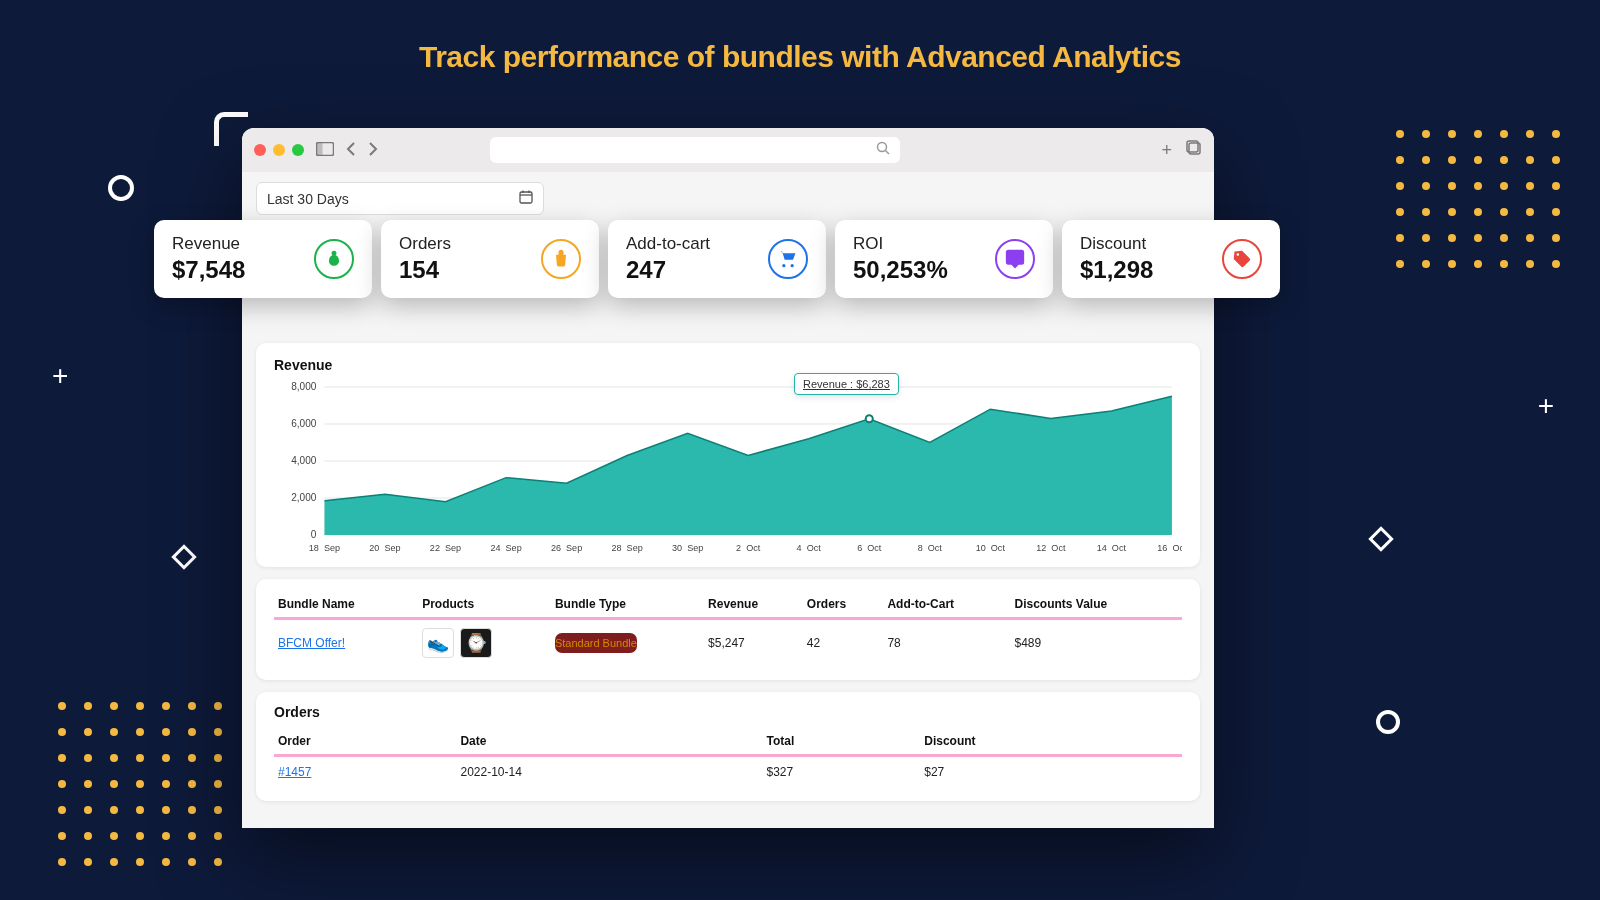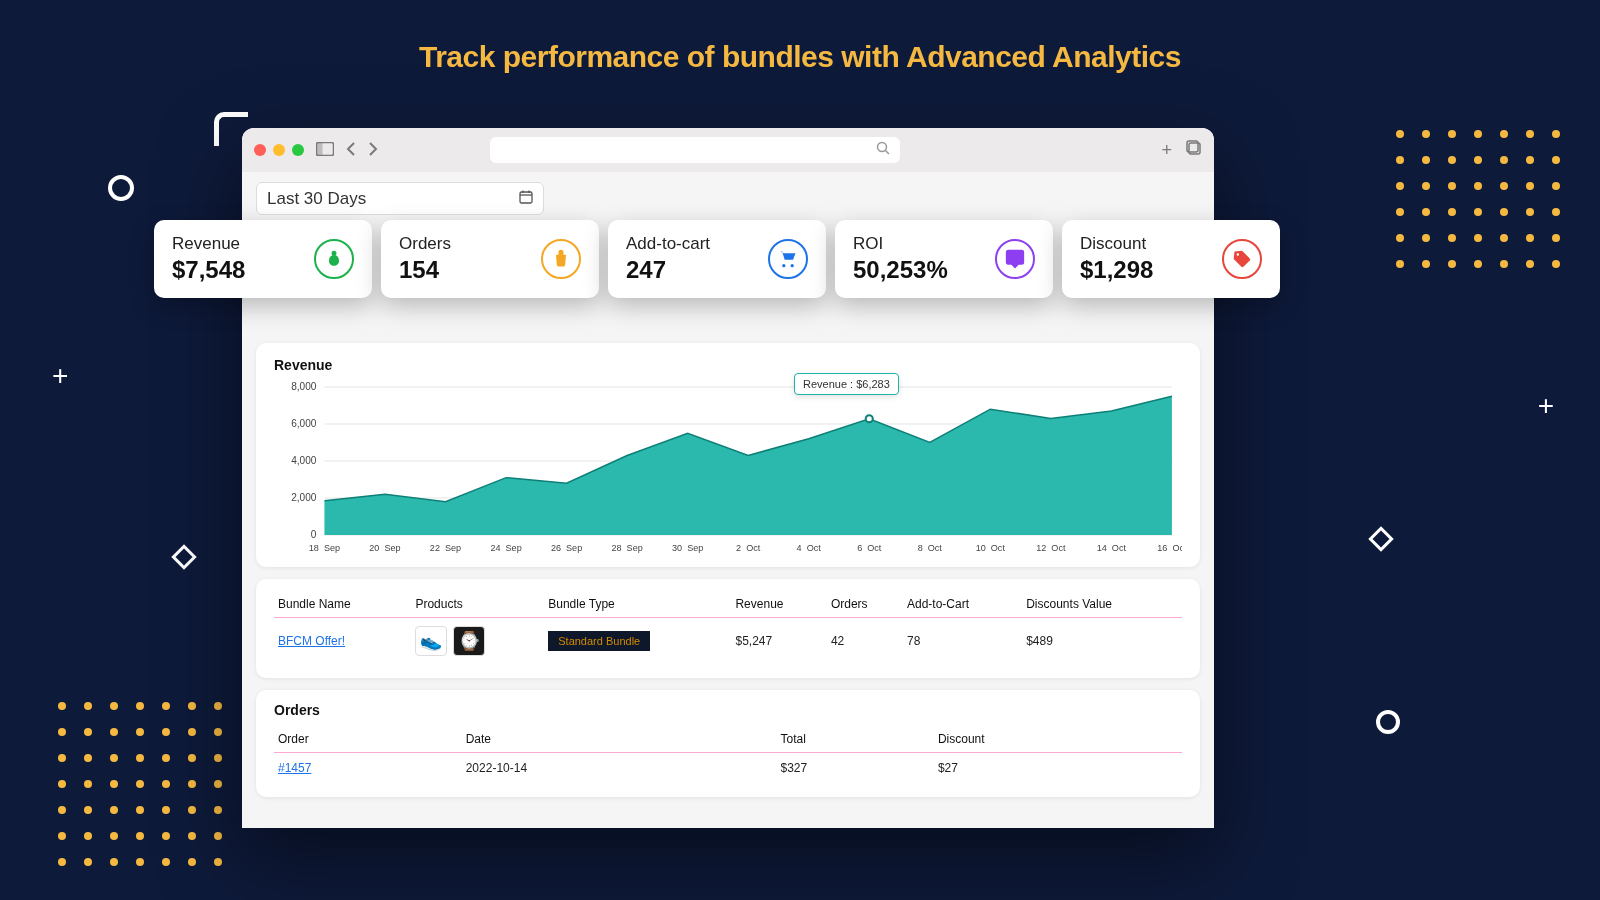--- a/index.html
+++ b/index.html
@@ -47,21 +47,21 @@
   .tb-right { margin-left: auto; display: flex; gap: 14px; color: #7a7a7a; font-size: 18px; }
   .browser-body {
     position: absolute; top: 44px; left: 0; right: 0; bottom: 0;
     background: #f5f5f5;
     padding: 10px 14px 14px;
     overflow: visible;
   }
   .date-range {
     width: 288px; height: 33px; background: #fff; border: 1px solid #ddd; border-radius: 6px;
     display: flex; align-items: center; justify-content: space-between; padding: 0 10px;
-    font-size: 17px; color: #333;
+    font-size: 14px; color: #333;
   }
   .kpi-row {
     position: absolute; top: 48px; left: -88px;
     display: flex; gap: 9px;
   }
   .kpi {
     width: 218px; height: 78px; background: #fff; border-radius: 10px;
     box-shadow: 0 8px 25px rgba(0,0,0,0.25);
     display: flex; align-items: center; justify-content: space-between; padding: 0 18px;
   }
@@ -84,36 +84,37 @@
   }
   .chart-title { font-size: 14px; font-weight: 700; color: #111; }
   .chart-area { position: relative; height: 180px; margin-top: 4px; }
   .chart-svg { width: 100%; height: 100%; }
   .grid-line { stroke: #e6e6e6; stroke-width: 1; }
   .tooltip {
     position: absolute; left: 520px; top: -4px;
     background: #fff; border: 1px solid #21b2a6; border-radius: 4px;
     padding: 4px 8px; font-size: 11px; color: #333;
     box-shadow: 0 2px 6px rgba(0,0,0,0.12);
+    text-decoration: underline;
   }
 
   .section-card {
     margin-top: 12px;
     background: #fff; border-radius: 10px; box-shadow: 0 1px 4px rgba(0,0,0,0.08);
     padding: 12px 18px 14px;
   }
   .section-title { font-size: 14px; font-weight: 700; color: #111; margin-bottom: 8px; }
   table { width: 100%; border-collapse: collapse; font-size: 12px; }
-  th { text-align: left; font-weight: 400; color: #111; padding: 6px 4px; border-bottom: 1px solid #f9a8d4; }
+  th { text-align: left; font-weight: 700; color: #111; padding: 6px 4px; border-bottom: 3px solid #f9a8d4; }
   td { padding: 8px 4px; color: #222; }
   .bundle-link { color: #1e73e8; text-decoration: underline; cursor: pointer; font-weight: 500; }
   .prod-thumbs { display: flex; gap: 6px; }
   .thumb { width: 32px; height: 30px; border: 1px solid #ddd; border-radius: 4px; display:flex; align-items:center; justify-content:center; font-size:18px; background:#fff; }
   .thumb.dark { background:#1a1a1a; color:#fff; }
-  .badge { display: inline-block; padding: 4px 10px; border-radius: 0; background: #0f172a; color: #d08a00; font-size: 11px; font-weight: 500; }
+  .badge { display: inline-block; padding: 4px 0; border-radius: 7px; background: #7f1d1d; color: #d08a00; font-size: 11px; font-weight: 500; }
 
   
   .deco { position: absolute; pointer-events: none; }
   .ring { border: 4px solid #fff; border-radius: 50%; }
   .plus { color: #fff; font-size: 28px; font-weight: 300; }
   .diamond { width: 18px; height: 18px; border: 3px solid #fff; transform: rotate(45deg); }
   .dots { display: grid; grid-template-columns: repeat(7, 8px); gap: 18px 18px; }
   .dots span { width: 8px; height: 8px; border-radius: 50%; background: #f5b942; display: block; }
   .corner {
     position:absolute; width:34px; height:34px;

